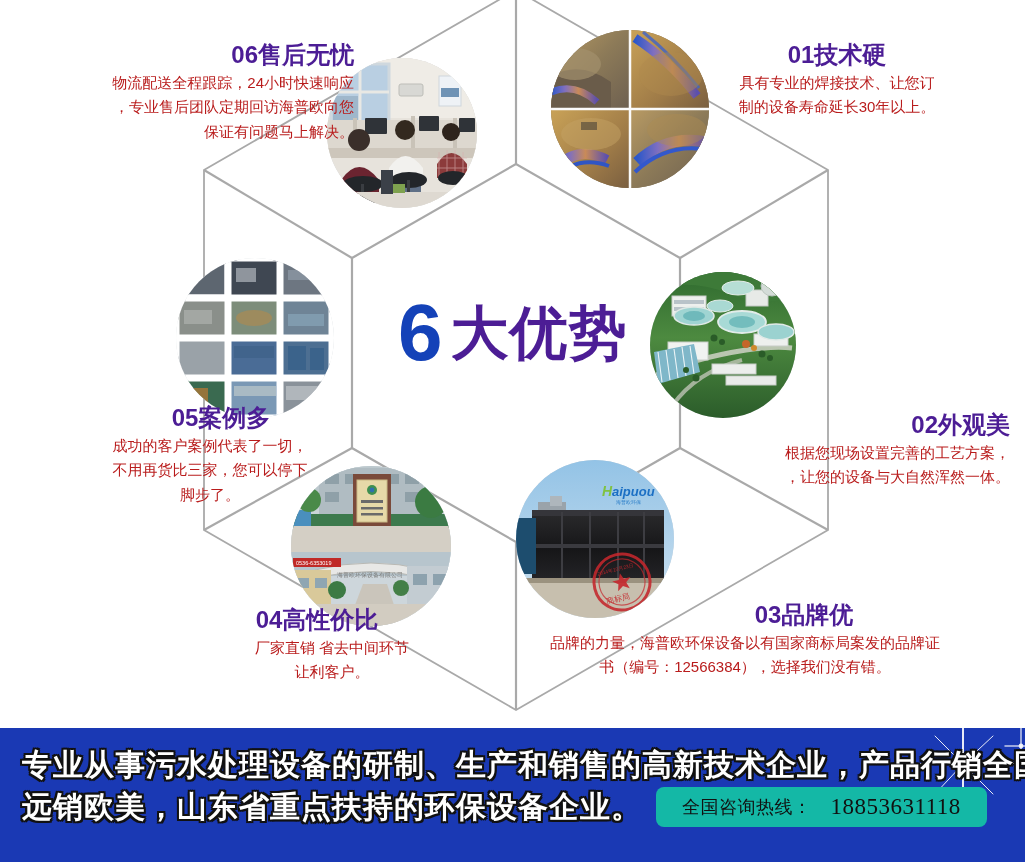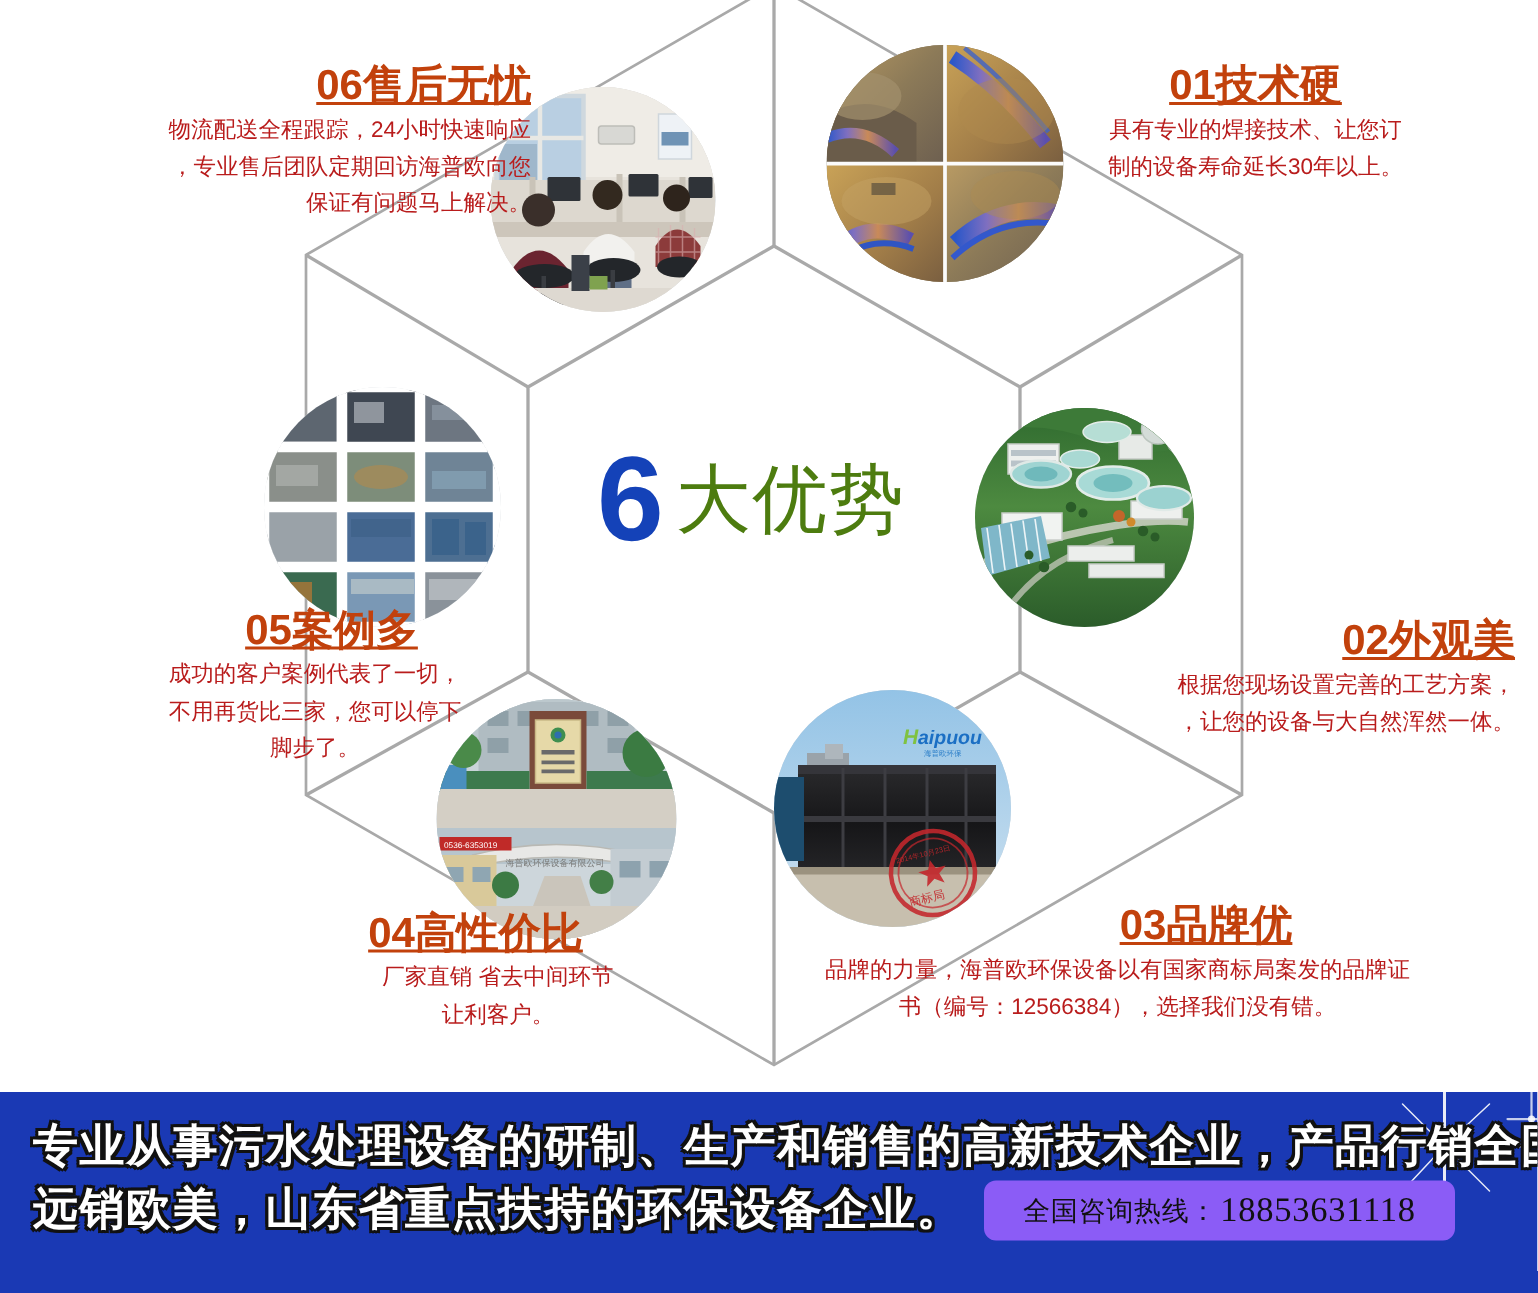--- a/index.html
+++ b/index.html
@@ -17,36 +17,36 @@
   
   .center-wrap{
     position:absolute; left:398px; top:288px; width:240px; height:90px;
     display:flex; align-items:center; justify-content:flex-start;
   }
   .center-num{
     font-size:80px; font-weight:bold; color:#1442b8; line-height:1;
     letter-spacing:-2px;
   }
   .center-txt{
-    font-size:50px; font-weight:normal; color:#4d7c0f; line-height:1;
+    font-size:58px; font-weight:bold; color:#4c1d95; line-height:1;
     margin-left:10px; letter-spacing:1px;
   }
 
   
   .photo{
     position:absolute; border-radius:50%; overflow:hidden;
     background:#cfd4d8;
   }
   .photo .ph-svg{ display:block; width:100%; height:100%; }
 
   
   .blk{ position:absolute; }
   .blk .hd{
-    font-size:28px; font-weight:bold; color:#c2410c;
-    line-height:1.05; white-space:nowrap;text-decoration:underline;
+    font-size:24px; font-weight:bold; color:#4c1d95;
+    line-height:1.05; white-space:nowrap;
   }
   .blk .bd{
     font-size:15px; color:#b91c1c; line-height:1.62;
     margin-top:4px; white-space:pre-line;
   }
   .ta-r{ text-align:right; }
   .ta-l{ text-align:center; }
 
   
   #b06{ left:18px;  top:42px;  width:336px; }
@@ -74,27 +74,27 @@
     letter-spacing:1px;
     text-shadow:
       -2px -2px 0 #111, 2px -2px 0 #111, -2px 2px 0 #111, 2px 2px 0 #111,
       0 -2px 0 #111, 0 2px 0 #111, -2px 0 0 #111, 2px 0 0 #111;
     white-space:nowrap;
   }
   .bn-row2{ display:flex; align-items:center; gap:14px; }
   #hotline{
     display:inline-flex; align-items:center; justify-content:center;
     height:40px; padding:0 26px; border-radius:8px;
-    background:#8b5cf6; color:#111;
+    background:#14b8a6; color:#111;
     font-family:"Liberation Serif","DejaVu Serif",serif;
     font-size:21px; letter-spacing:.5px; white-space:nowrap;
     margin-top:2px;
   }
   #hotline .hl-label{ font-size:18px; }
-  #hotline .hl-num{ font-size:23px; margin-left:2px; }
+  #hotline .hl-num{ font-size:23px; margin-left:19px; }
 </style>
 </head>
 <body>
 
 <div id="stage">
 
   <svg id="hexnet" viewBox="0 0 1025 862">
     <g fill="none" stroke="#a9a9a9" stroke-width="2.2" stroke-linejoin="miter">
 
       <polygon points="352,258 516,164 680,258 680,448 516,542 352,448"></polygon>

